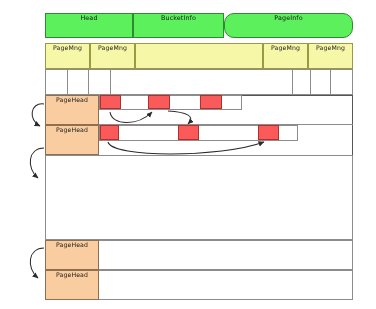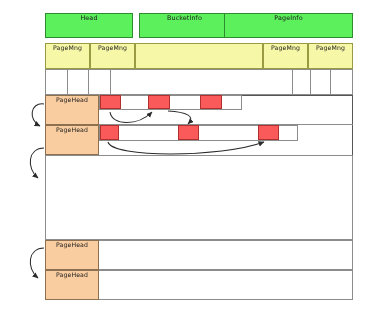--- a/index.html
+++ b/index.html
@@ -56,24 +56,24 @@
   }
 </style>
 </head>
 <body>
 
 <div id="diagram">
 
   <div class="cell hdr" style="left:45px; top:13px; width:88px; height:25px;">
     <span>Head</span>
   </div>
-  <div class="cell hdr" style="left:133px; top:13px; width:91px; height:25px;margin-left:6px;">
+  <div class="cell hdr" style="left:133px; top:13px; width:91px; height:25px;">
     <span>BucketInfo</span>
   </div>
-  <div class="cell hdr" style="left:224px; top:13px; width:129px; height:25px;">
+  <div class="cell hdr" style="left:224px; top:13px; width:129px; height:25px;border-radius:10px;">
     <span>PageInfo</span>
   </div>
 
   <div class="cell pmng" style="left:45px; top:43px; width:45px; height:26px;">
     <span>PageMng</span>
   </div>
   <div class="cell pmng" style="left:90px; top:43px; width:45px; height:26px;">
     <span>PageMng</span>
   </div>
   <div class="cell pmng" style="left:135px; top:43px; width:128px; height:26px;">

